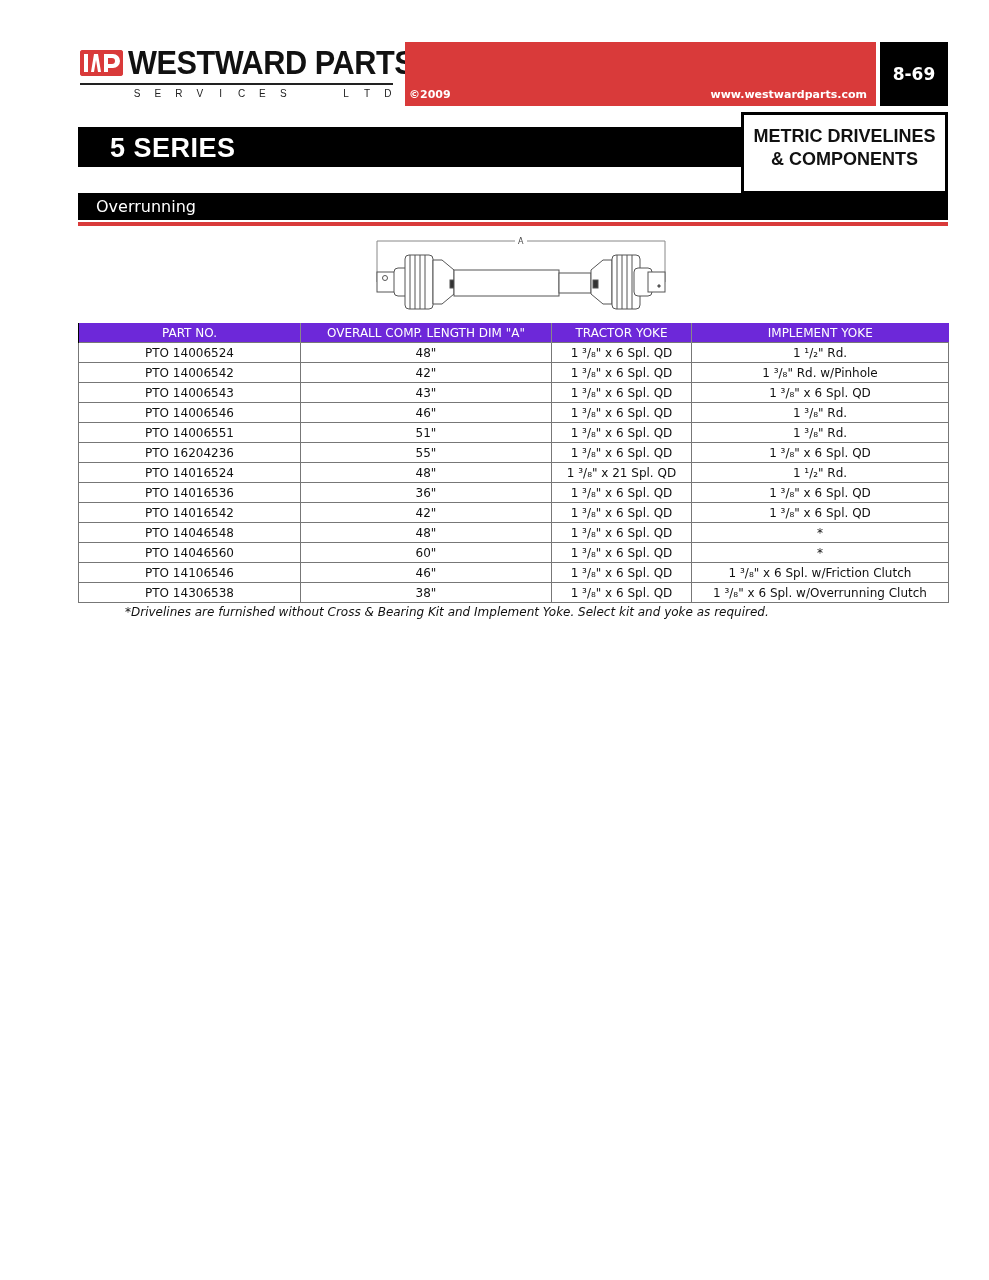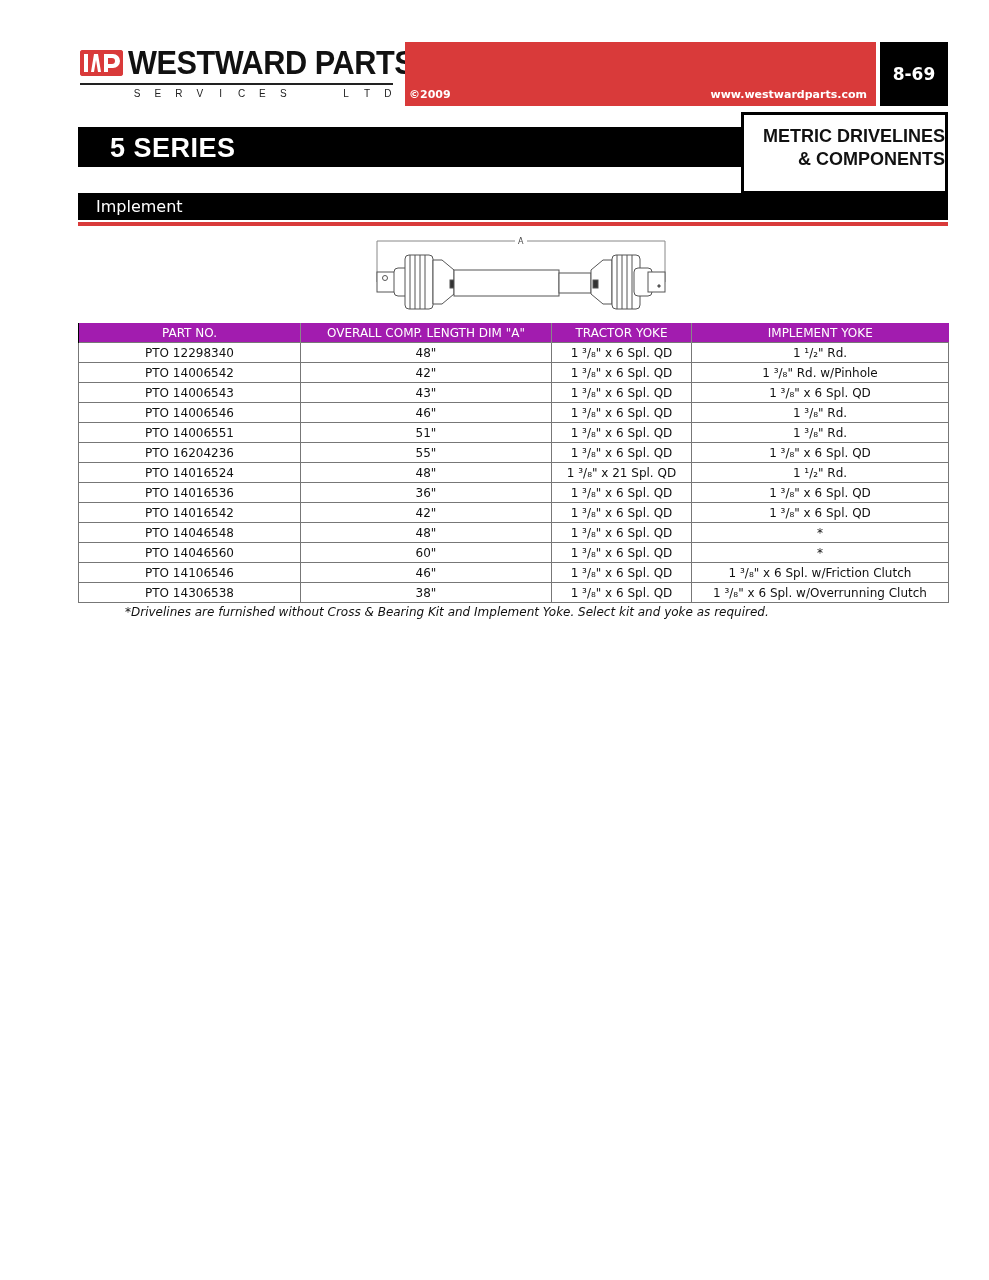--- a/index.html
+++ b/index.html
@@ -26,36 +26,36 @@
     .red-copy { position: absolute; left: 4px; top: 46px; font-weight: bold; font-size: 11px; }
     .red-url { position: absolute; right: 9px; top: 46px; font-weight: bold; font-size: 11px; }
     .page-box { position: absolute; left: 880px; top: 42px; width: 68px; height: 64px; background: #000; color: #fff;
                 display: flex; align-items: center; justify-content: center; font-weight: bold; font-size: 17px; text-align: right; }
 
     
     .series-bar { position: absolute; left: 78px; top: 127px; width: 672px; height: 40px; background: #000; color: #fff; }
     .series-title { position: absolute; left: 32px; top: 5px; font-family: "Liberation Sans", sans-serif; font-weight: bold;
                     font-size: 27px; line-height: 32px; letter-spacing: 0.5px; }
     .metric-box { position: absolute; left: 741px; top: 112px; width: 201px; height: 66px; border: 3px solid #000;
-                  background: #fff; text-align: right; font-family: "Liberation Sans", sans-serif; font-weight: bold;
+                  background: #fff; text-align: center; font-family: "Liberation Sans", sans-serif; font-weight: bold;
                   font-size: 18px; line-height: 23px; padding-top: 10px; box-sizing: content-box; }
     .metric-box div { white-space: nowrap; }
 
     
     .section-bar { position: absolute; left: 78px; top: 193px; width: 870px; height: 27px; background: #000; color: #fff; }
     .section-title { position: absolute; left: 18px; top: 3px; font-family: "DejaVu Sans", sans-serif; font-size: 16px; line-height: 22px; }
     .section-rule { position: absolute; left: 78px; top: 222px; width: 870px; height: 4px; background: #d93a3a; }
 
     
     .diagram { position: absolute; left: 372px; top: 232px; width: 298px; height: 88px; }
 
     
     .parts-table { position: absolute; left: 78px; top: 323px; width: 870px; border-collapse: collapse;
                    font-family: "DejaVu Sans", sans-serif; font-size: 12px; table-layout: fixed; }
-    .parts-table th { background: #a21caf; color: #fff; font-weight: normal; height: 19px; padding: 0; font-size: 12px;
+    .parts-table th { background: #6d28d9; color: #fff; font-weight: normal; height: 19px; padding: 0; font-size: 12px;
                       border-left: 1px solid #888; text-align: center; white-space: nowrap; }
     .parts-table th:first-child { border-left: 1px solid #000; }
     .parts-table td { height: 19px; padding: 0; text-align: center; border: 1px solid #777; white-space: nowrap; }
     .parts-table col.c1 { width: 222px; }
     .parts-table col.c2 { width: 251px; }
     .parts-table col.c3 { width: 140px; }
     .parts-table col.c4 { width: 257px; }
 
     .footnote { position: absolute; left: 78px; top: 603px; font-family: "DejaVu Sans", sans-serif; font-style: italic;
                 font-size: 12px; line-height: 18px; white-space: nowrap; margin-left: 47px; }
@@ -99,21 +99,21 @@
 
 <div class="series-bar">
   <div class="series-title">5 SERIES</div>
 </div>
 <div class="metric-box">
   <div>METRIC DRIVELINES</div>
   <div>&amp; COMPONENTS</div>
 </div>
 
 <div class="section-bar">
-  <div class="section-title">Implement</div>
+  <div class="section-title">Overrunning</div>
 </div>
 <div class="section-rule"></div>
 
 <div class="diagram">
   <svg width="298" height="88" viewBox="0 0 298 88" fill="none" stroke="#555" stroke-width="1">
 
     <line x1="5" y1="9" x2="143" y2="9" stroke="#888"></line>
     <line x1="155" y1="9" x2="293" y2="9" stroke="#888"></line>
     <line x1="5" y1="9" x2="5" y2="50" stroke="#888"></line>
     <line x1="293" y1="9" x2="293" y2="50" stroke="#888"></line>
@@ -163,21 +163,21 @@
   <thead>
     <tr>
       <th>PART NO.</th>
       <th>OVERALL COMP. LENGTH DIM "A"</th>
       <th>TRACTOR YOKE</th>
       <th>IMPLEMENT YOKE</th>
     </tr>
   </thead>
   <tbody>
     <tr>
-      <td>PTO 12298340</td>
+      <td>PTO 14006524</td>
       <td>48"</td>
       <td>1 ³/₈" x 6 Spl. QD</td>
       <td>1 ¹/₂" Rd.</td>
     </tr>
     <tr>
       <td>PTO 14006542</td>
       <td>42"</td>
       <td>1 ³/₈" x 6 Spl. QD</td>
       <td>1 ³/₈" Rd. w/Pinhole</td>
     </tr>

